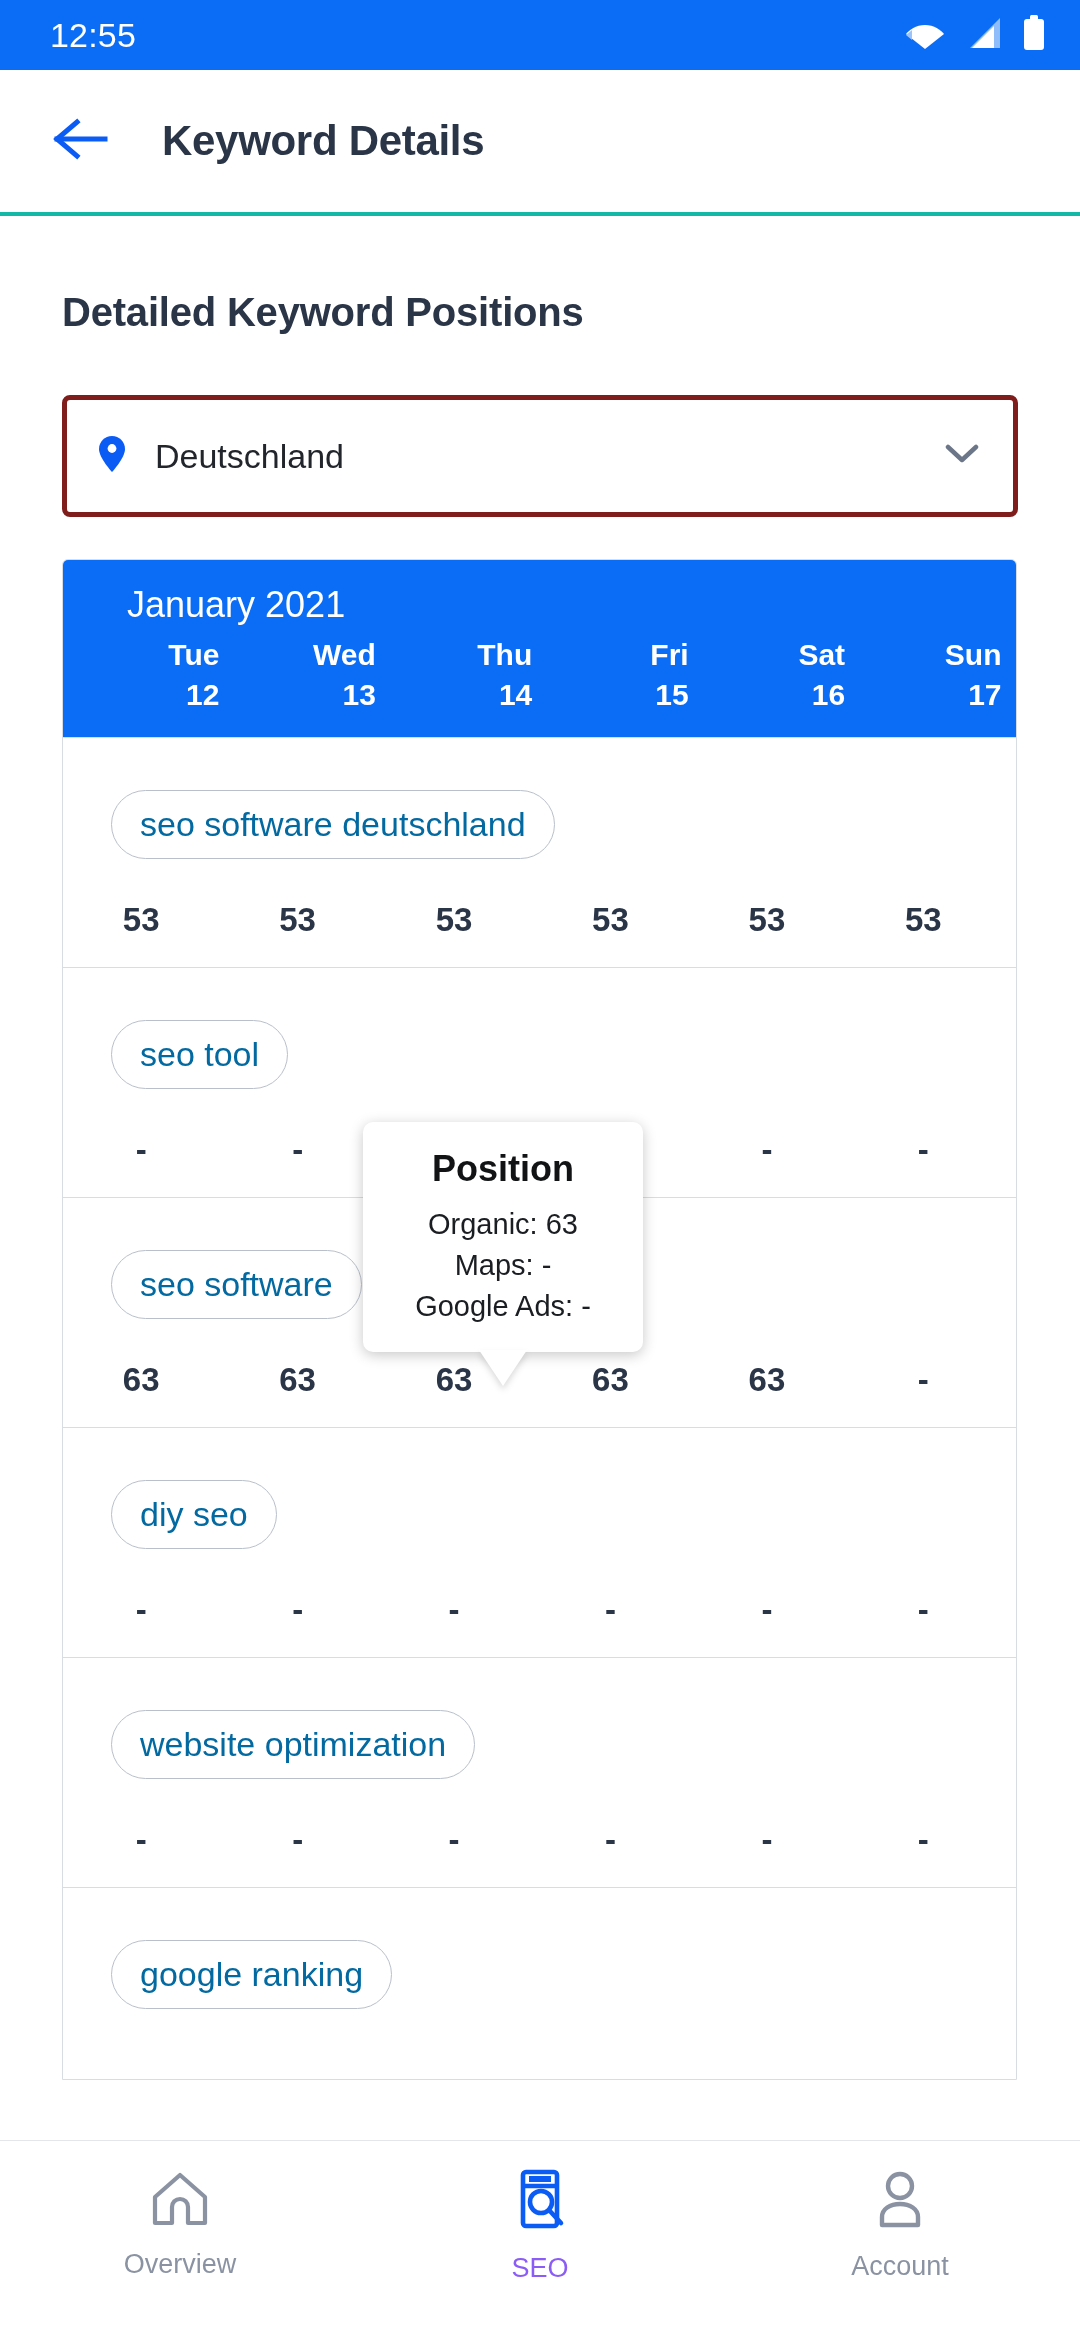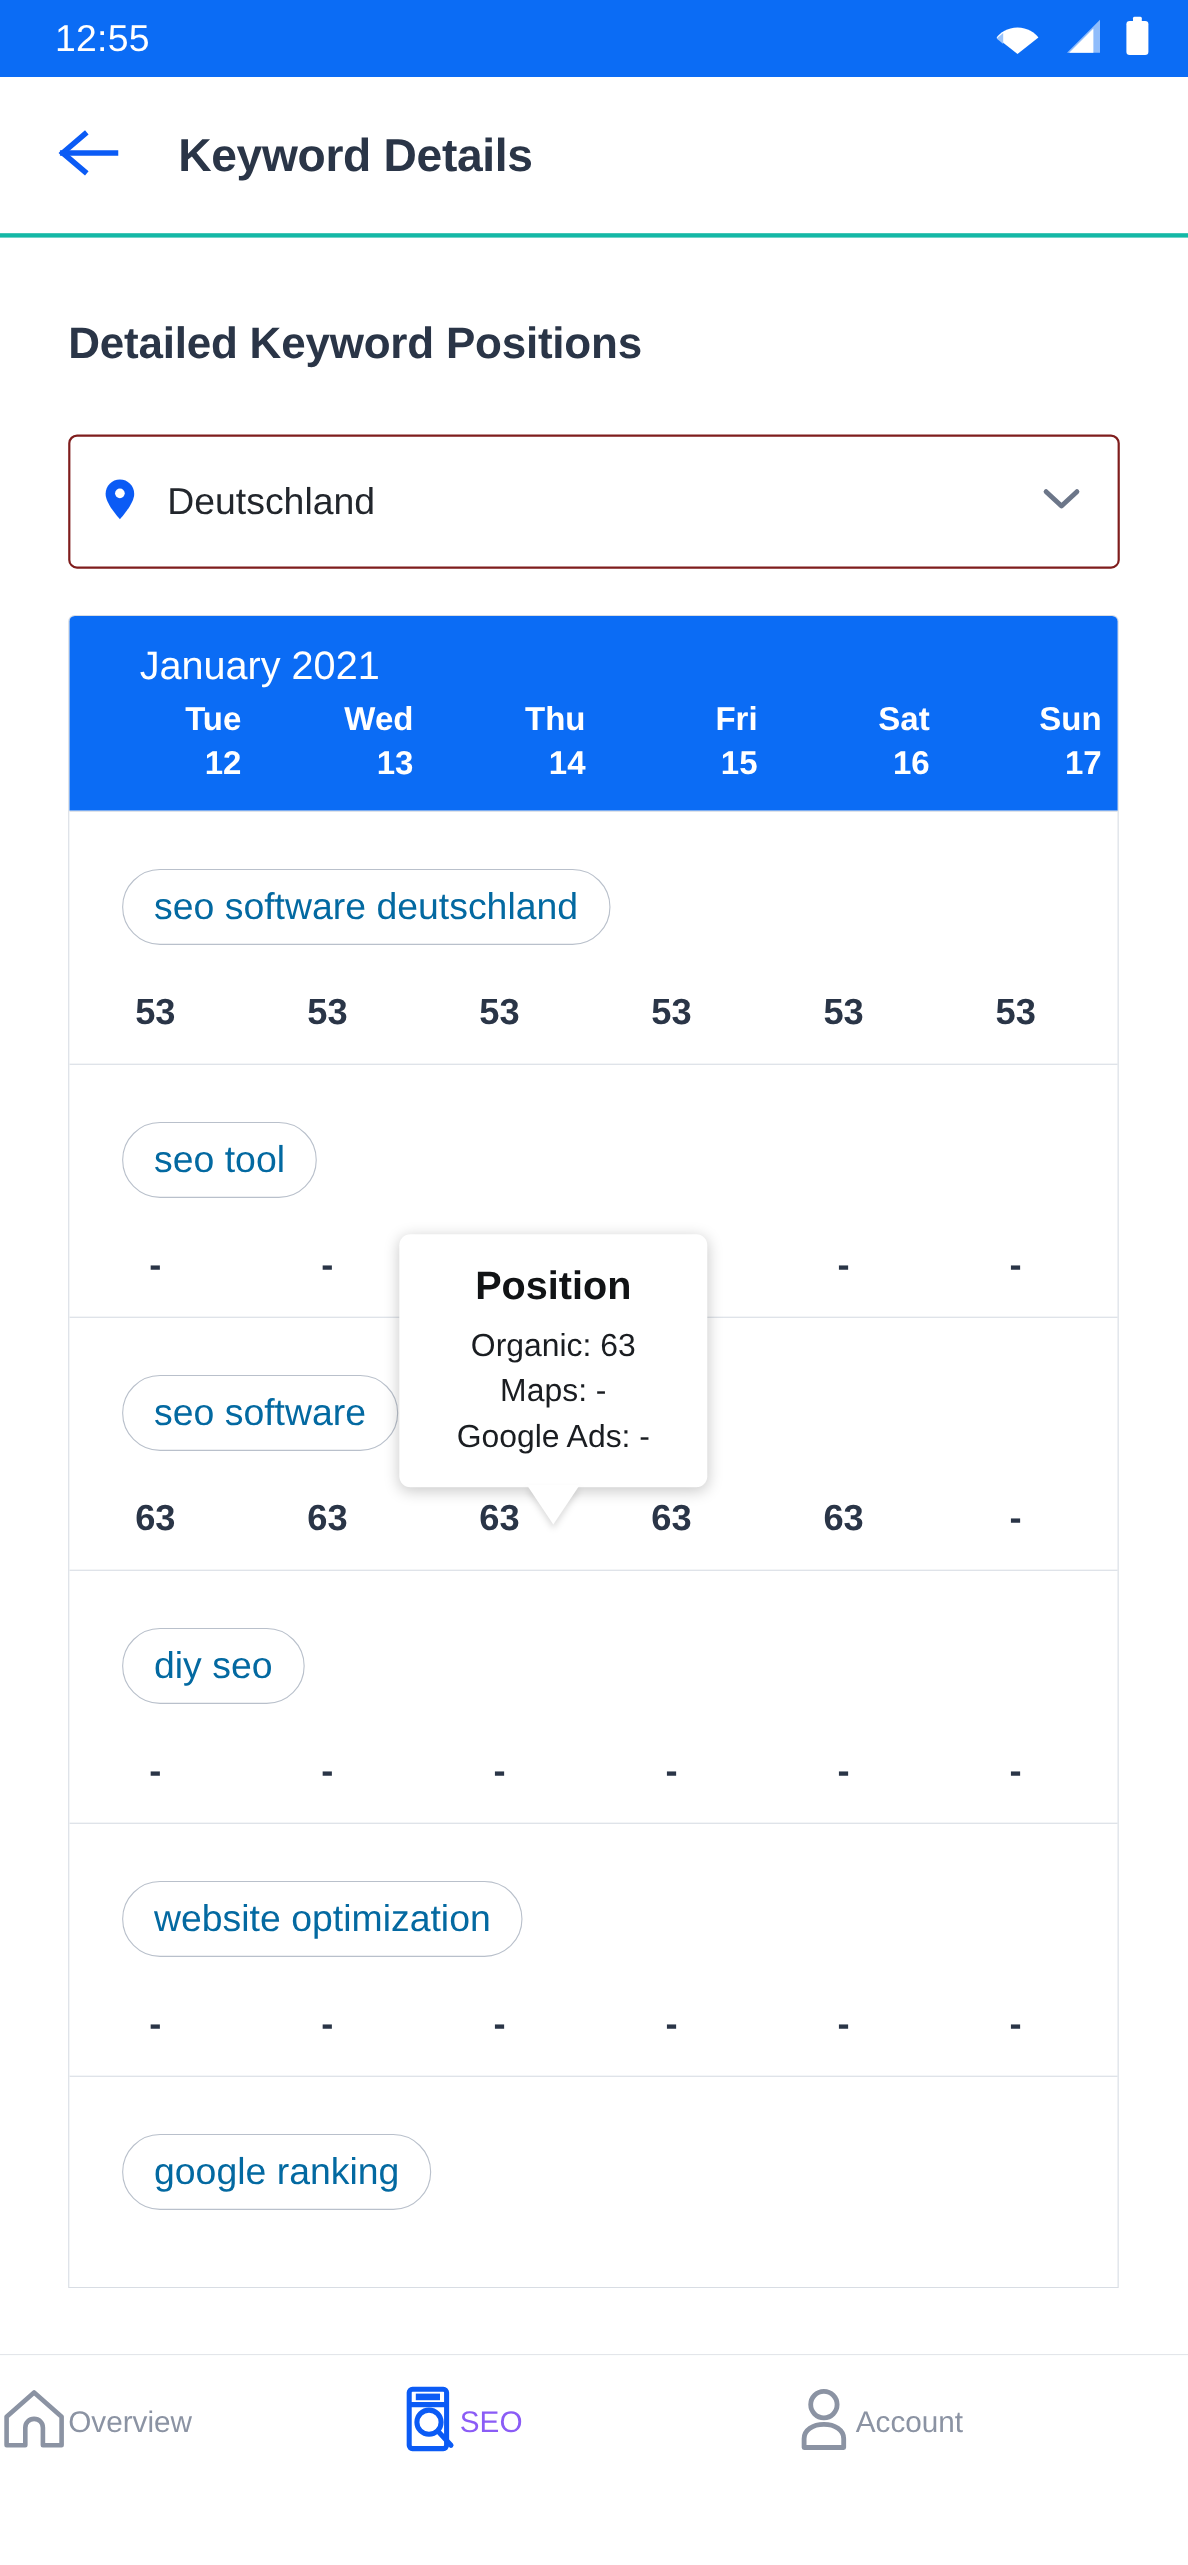--- a/index.html
+++ b/index.html
@@ -73,21 +73,21 @@
     color: #2a3547;
     margin-top: 74px;
     margin-bottom: 0;
     letter-spacing: -.2px;
   }
 
   
   .location-select {
     margin-top: 60px;
     height: 122px;
-    border: 2px solid #7f1d1d;
+    border: 5px solid #7f1d1d;
     border-radius: 8px;
     display: flex;
     align-items: center;
     padding: 0 34px 0 30px;
     box-sizing: border-box;
     background: #fff;
     cursor: pointer;
   }
   .loc-text {
     font-size: 34px;
@@ -212,22 +212,22 @@
     background: #ffffff;
     border-top: 1px solid #e3e6ea;
     display: flex;
     align-items: flex-start;
     padding-top: 28px;
     box-sizing: border-box;
   }
   .navitem {
     flex: 1;
     display: flex;
-    flex-direction: row;
-    align-items: flex-start;
+    flex-direction: column;
+    align-items: center;
     cursor: pointer;
   }
   .navlabel {
     margin-top: 18px;
     font-size: 27px;
     color: #8b93a3;
   }
   .navitem.active .navlabel { color: #8b5cf6; }
 </style>
 </head>

